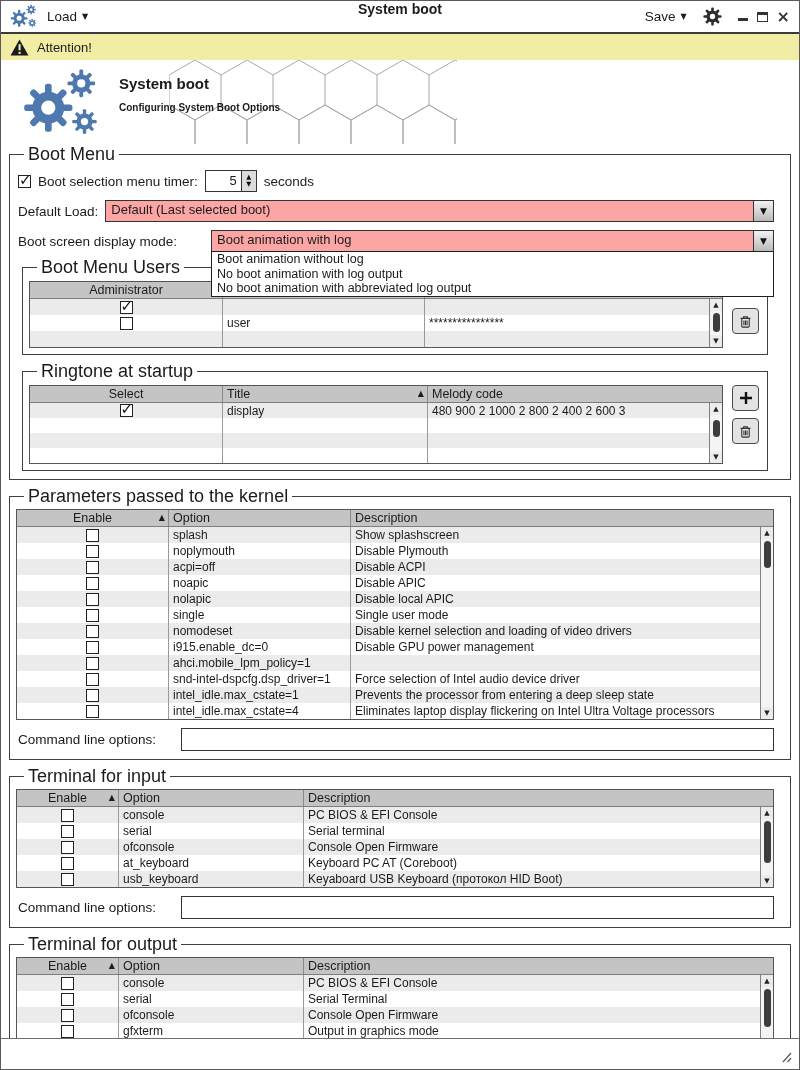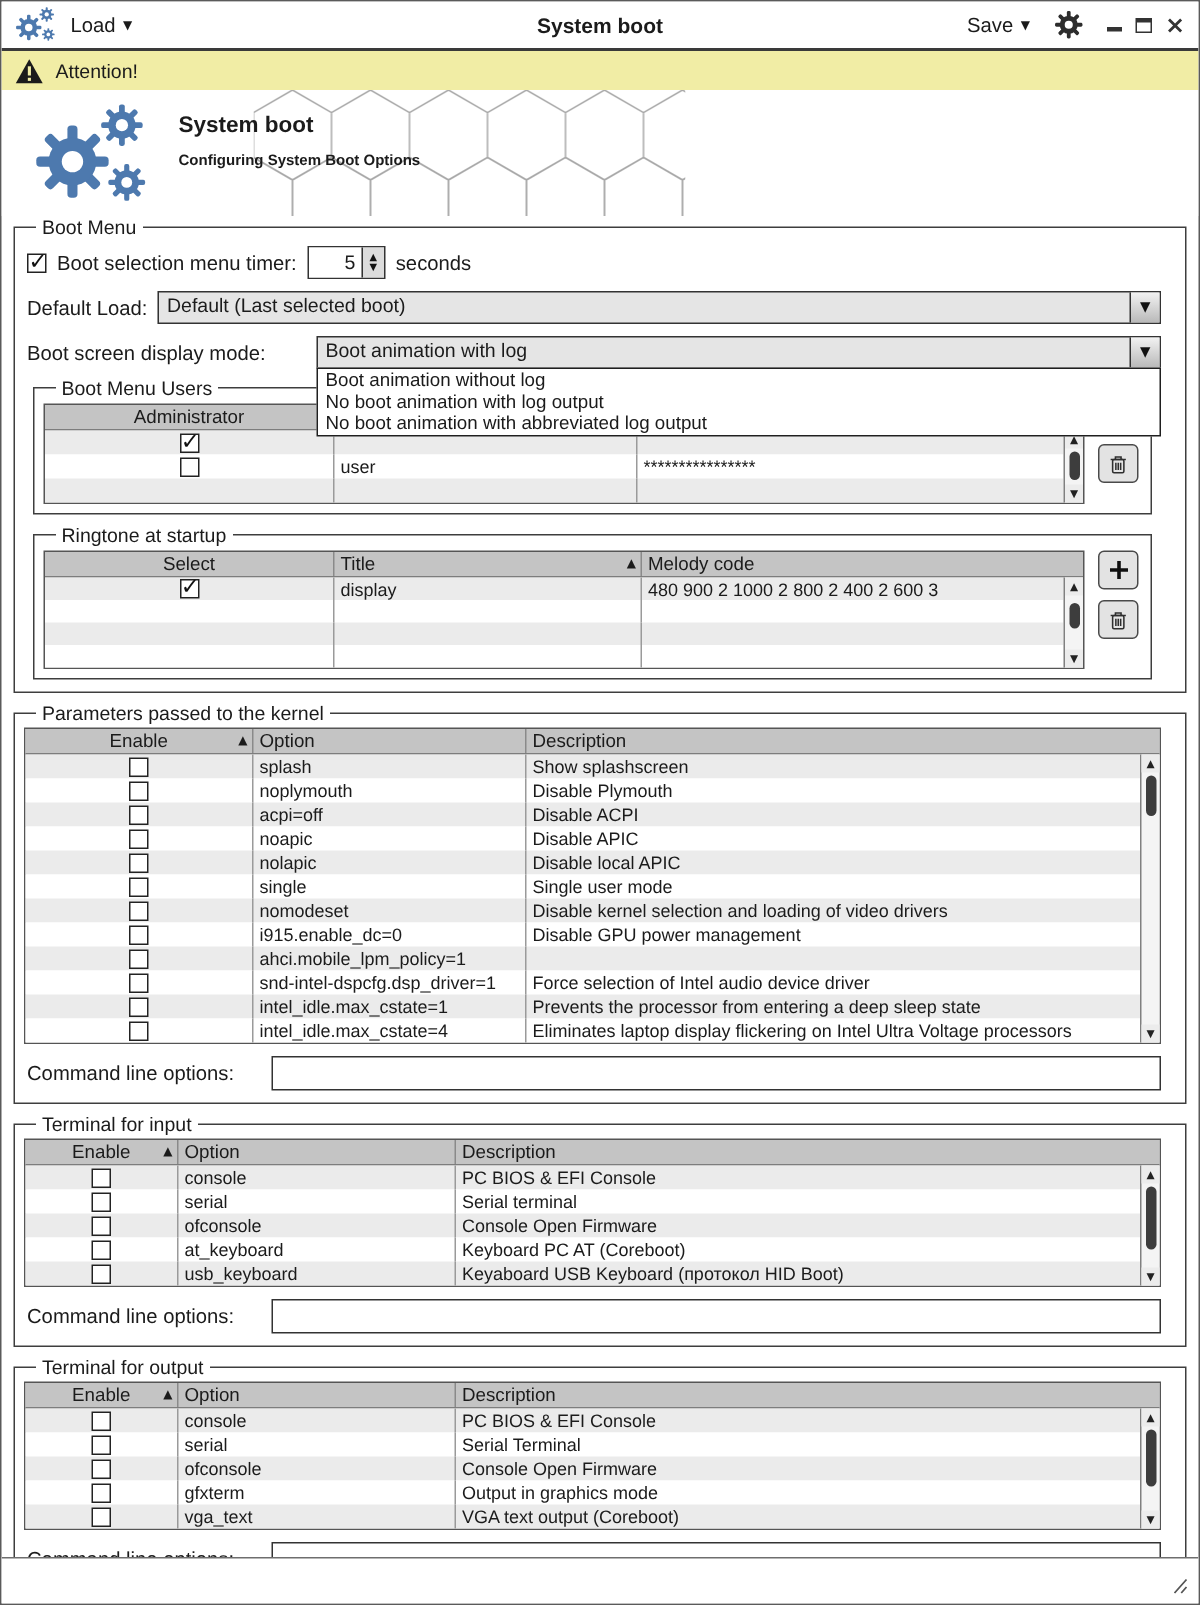--- a/index.html
+++ b/index.html
@@ -4,21 +4,21 @@
 <style>
   html,body{margin:0;padding:0;background:#888;}
   *{box-sizing:border-box;}
   .window{
     width:800px;height:1070px;background:#fff;border:1.5px solid #5a5a5a;
     font-family:"Liberation Sans",sans-serif;color:#1b1b1b;position:relative;overflow:hidden;
   }
   .glyph{font-family:"DejaVu Sans",sans-serif;}
 
   
-  .titlebar{height:33px;display:flex;align-items:center;padding:0 9px;border-bottom:2px solid #3a3a3a;position:relative;background:#fff;}
+  .titlebar{height:33px;display:flex;padding:0 9px;border-bottom:2px solid #3a3a3a;position:relative;background:#fff;}
   .tb-left{display:flex;align-items:center;gap:9px;z-index:2;}
   .tb-title{position:absolute;left:0;right:0;text-align:center;font-weight:bold;font-size:14px;pointer-events:none;}
   .tb-right{margin-left:auto;display:flex;align-items:center;gap:16px;z-index:2;}
   .menu-btn{display:flex;align-items:center;gap:5px;font-size:13.5px;cursor:default;}
   .caret{font-size:8px;line-height:8px;}
   .winbtns{display:flex;align-items:center;gap:9px;}
   .wb-min{width:10px;height:3px;background:#333;display:inline-block;margin-top:6px;}
   .wb-max{width:11px;height:10px;border:1.5px solid #333;border-top:3.5px solid #333;display:inline-block;}
   .wb-close{font-size:16px;line-height:14px;color:#333;font-weight:bold;}
 
@@ -28,28 +28,28 @@
   
   .banner{height:84px;position:relative;background:#fff;}
   .hex-wrap{position:absolute;left:168px;top:0;width:288px;height:84px;z-index:0;}
   .banner-gears{position:absolute;left:20px;top:9px;z-index:1;}
   .banner-text{position:absolute;left:118px;top:15px;z-index:2;}
   .banner-title{font-size:15px;font-weight:bold;}
   .banner-sub{font-size:10px;font-weight:bold;margin-top:10px;}
 
   
   fieldset{border:1.6px solid #3e3e3e;margin:0 8px;padding:2px 16px 8px 6px;background:#fff;}
-  legend{font-size:13px;padding:0 4px;margin-left:8px;}
+  legend{font-size:18px;padding:0 4px;margin-left:8px;}
   fieldset.inner{margin:0 6px;padding:3px 8px 6px 6px;}
 
   
   .frow{display:flex;align-items:center;margin:3px 0 8px 2px;font-size:13.5px;gap:7px;}
   .lbl{flex:none;}
   .lbl-fixed{width:186px;flex:none;}
-  .combo{flex:1;height:22px;border:1.5px solid #333;background:#e5e5e5;display:flex;align-items:stretch;min-width:0;}
+  .combo{flex:1;height:22px;border:1.5px solid #333;background:#fca5a5;display:flex;align-items:stretch;min-width:0;}
   .combo-text{flex:1;padding:1px 5px 0;font-size:13px;overflow:hidden;white-space:nowrap;}
   .combo-btn{width:20px;background:linear-gradient(#f2f2f2,#b9b9b9);border-left:1.5px solid #333;display:flex;align-items:center;justify-content:center;font-size:9px;color:#111;}
   .spin{display:inline-flex;border:1.5px solid #333;height:22px;}
   .spin-val{width:35px;background:#fff;text-align:right;padding:2px 4px 0;font-size:13px;}
   .spin-btns{width:15px;background:#dcdcdc;border-left:1.5px solid #333;display:flex;flex-direction:column;align-items:center;justify-content:center;font-size:6.5px;line-height:7.5px;color:#111;}
 
   
   .cb{width:13px;height:13px;border:1.6px solid #222;background:#fff;position:relative;display:inline-block;flex:none;}
   .cb.checked::after{content:"✓";font-family:"DejaVu Sans",sans-serif;position:absolute;left:0;top:-5px;font-size:15px;font-weight:bold;color:#111;}
 

